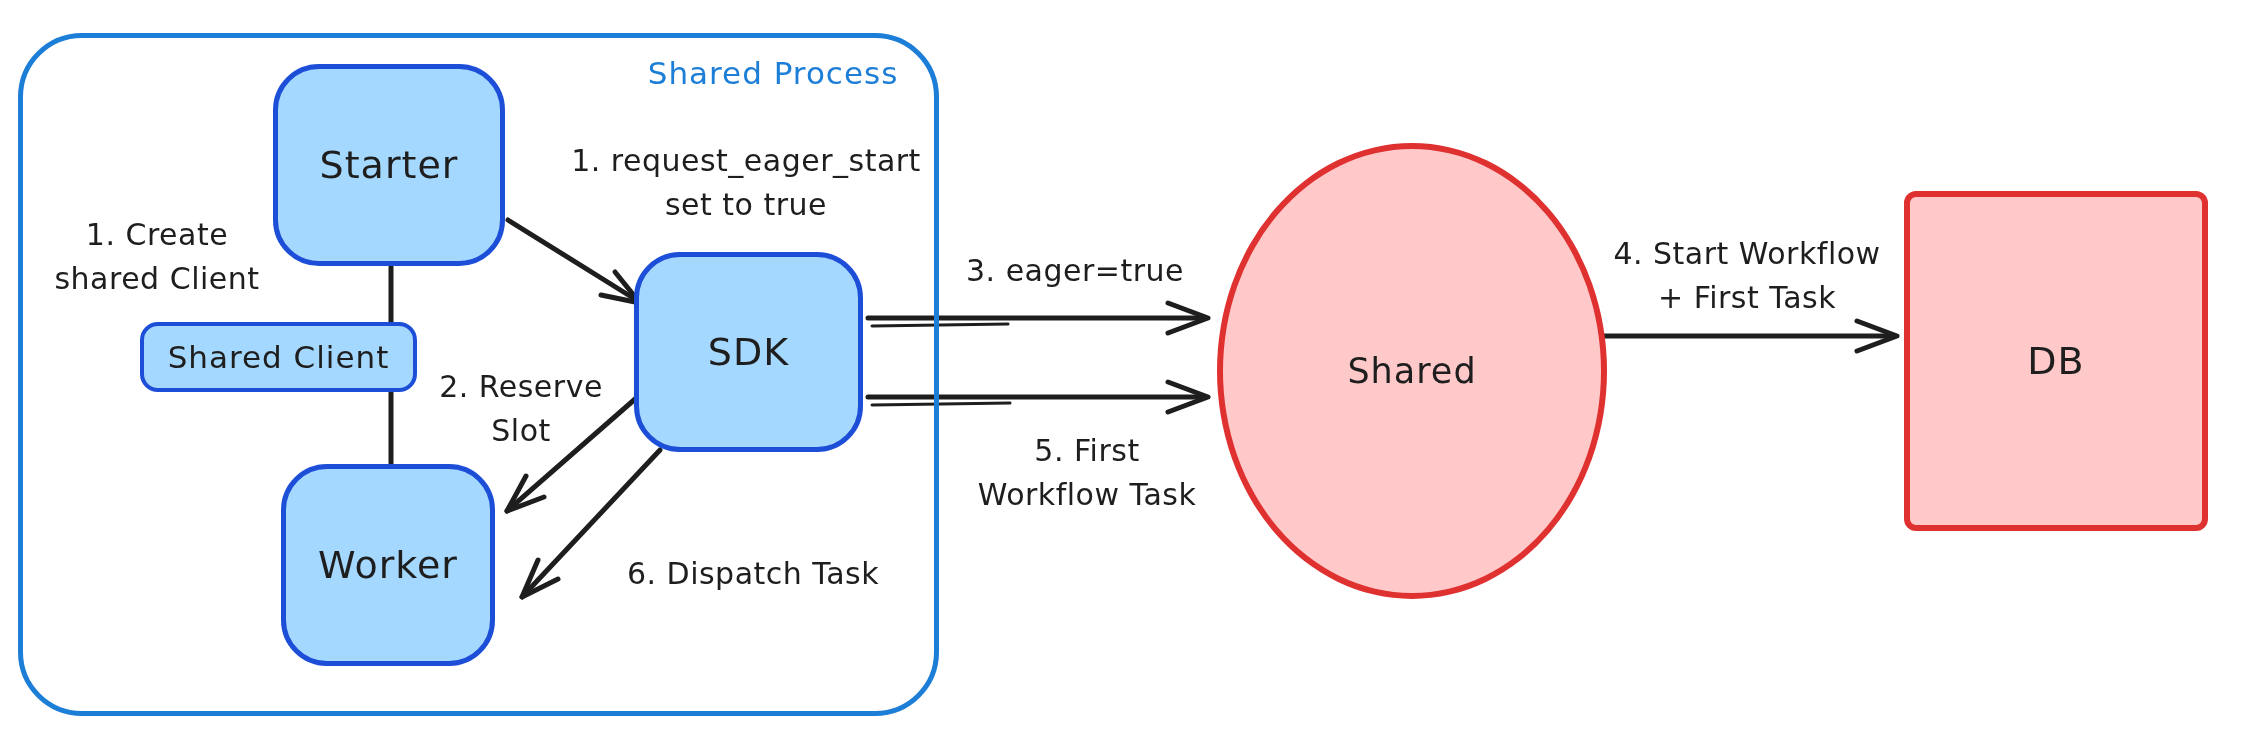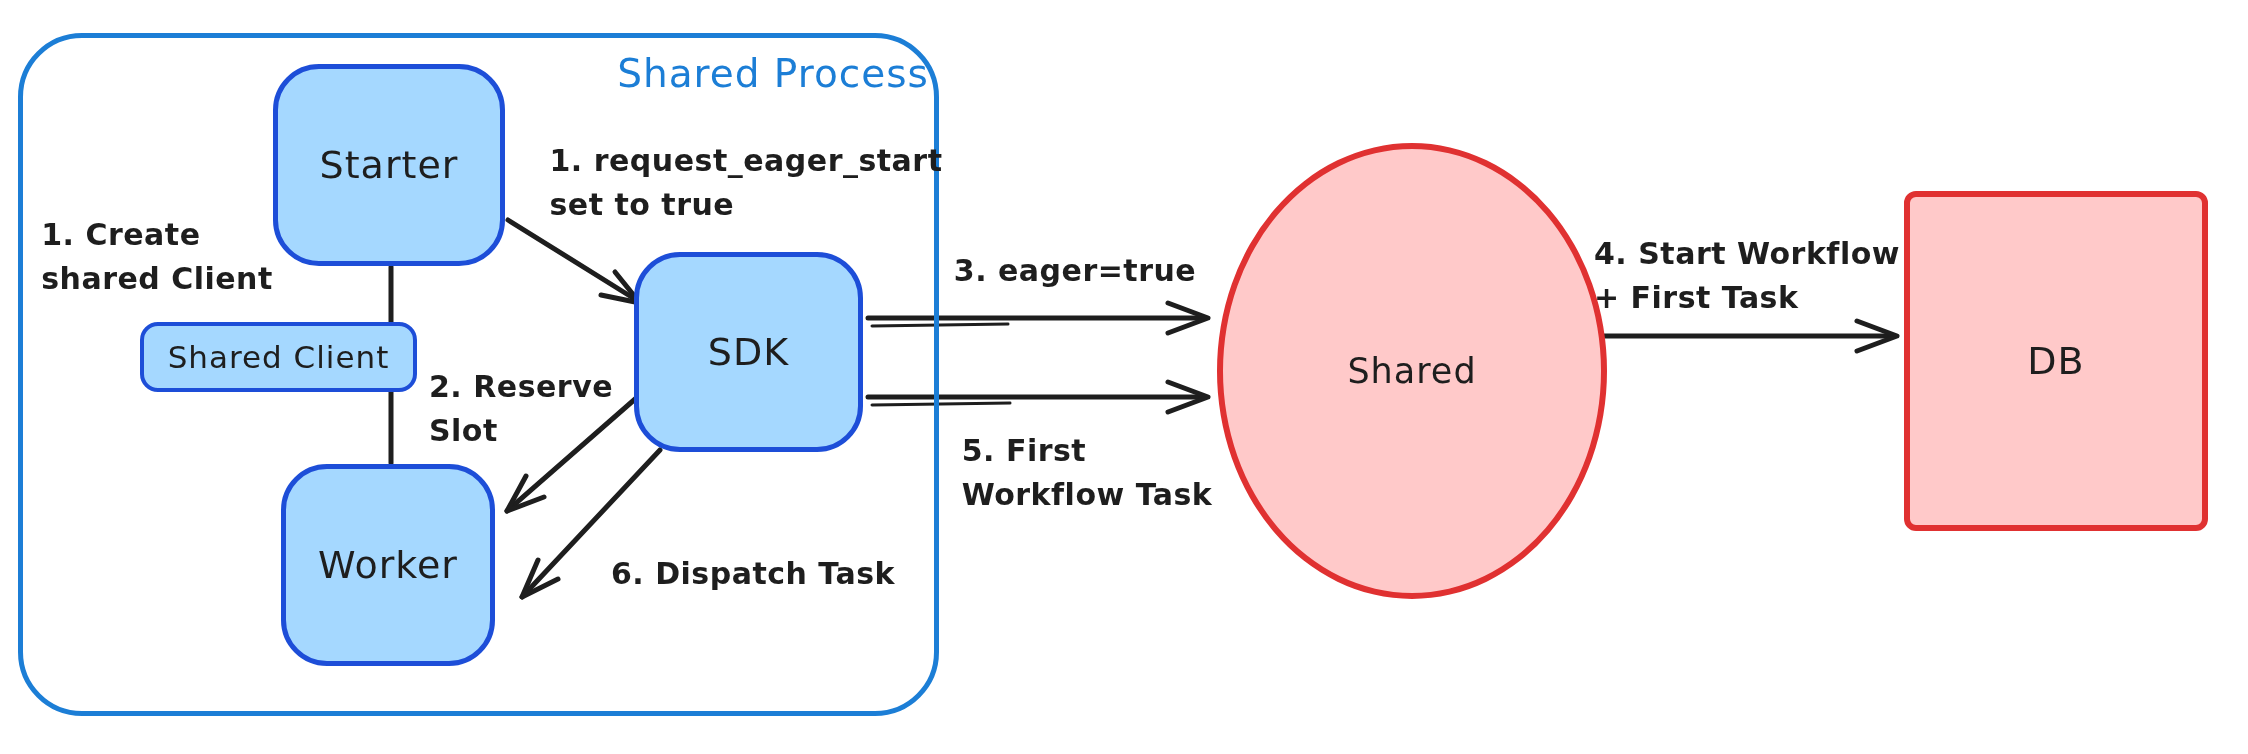--- a/index.html
+++ b/index.html
@@ -34,33 +34,32 @@
     font-size:38px;
     color:#1e1e1e;
     letter-spacing:1px;
     white-space:nowrap;
   }
   .node-label.small{font-size:31px;}
   .node-label.mid{font-size:35px;}
   .note{
     position:absolute;z-index:5;
     transform:translate(-50%,-50%);
-    text-align:left;
+    text-align:center;
     font-size:30px;
     line-height:44px;
     white-space:pre-line;
     color:#1e1e1e;
     letter-spacing:0.5px;
-    font-weight:bold;
   }
   .container-label{
     position:absolute;z-index:5;
     transform:translate(-50%,-50%);
     color:#1c7ed6;
-    font-size:39px;
+    font-size:31px;
     letter-spacing:1px;
     white-space:nowrap;
   }
 </style>
 </head>
 <body>
 
 <div class="canvas">
 
   <svg class="connectors" width="2248" height="754" viewBox="0 0 2248 754" fill="none" stroke="#1e1e1e" stroke-width="5" stroke-linecap="round" stroke-linejoin="round">

